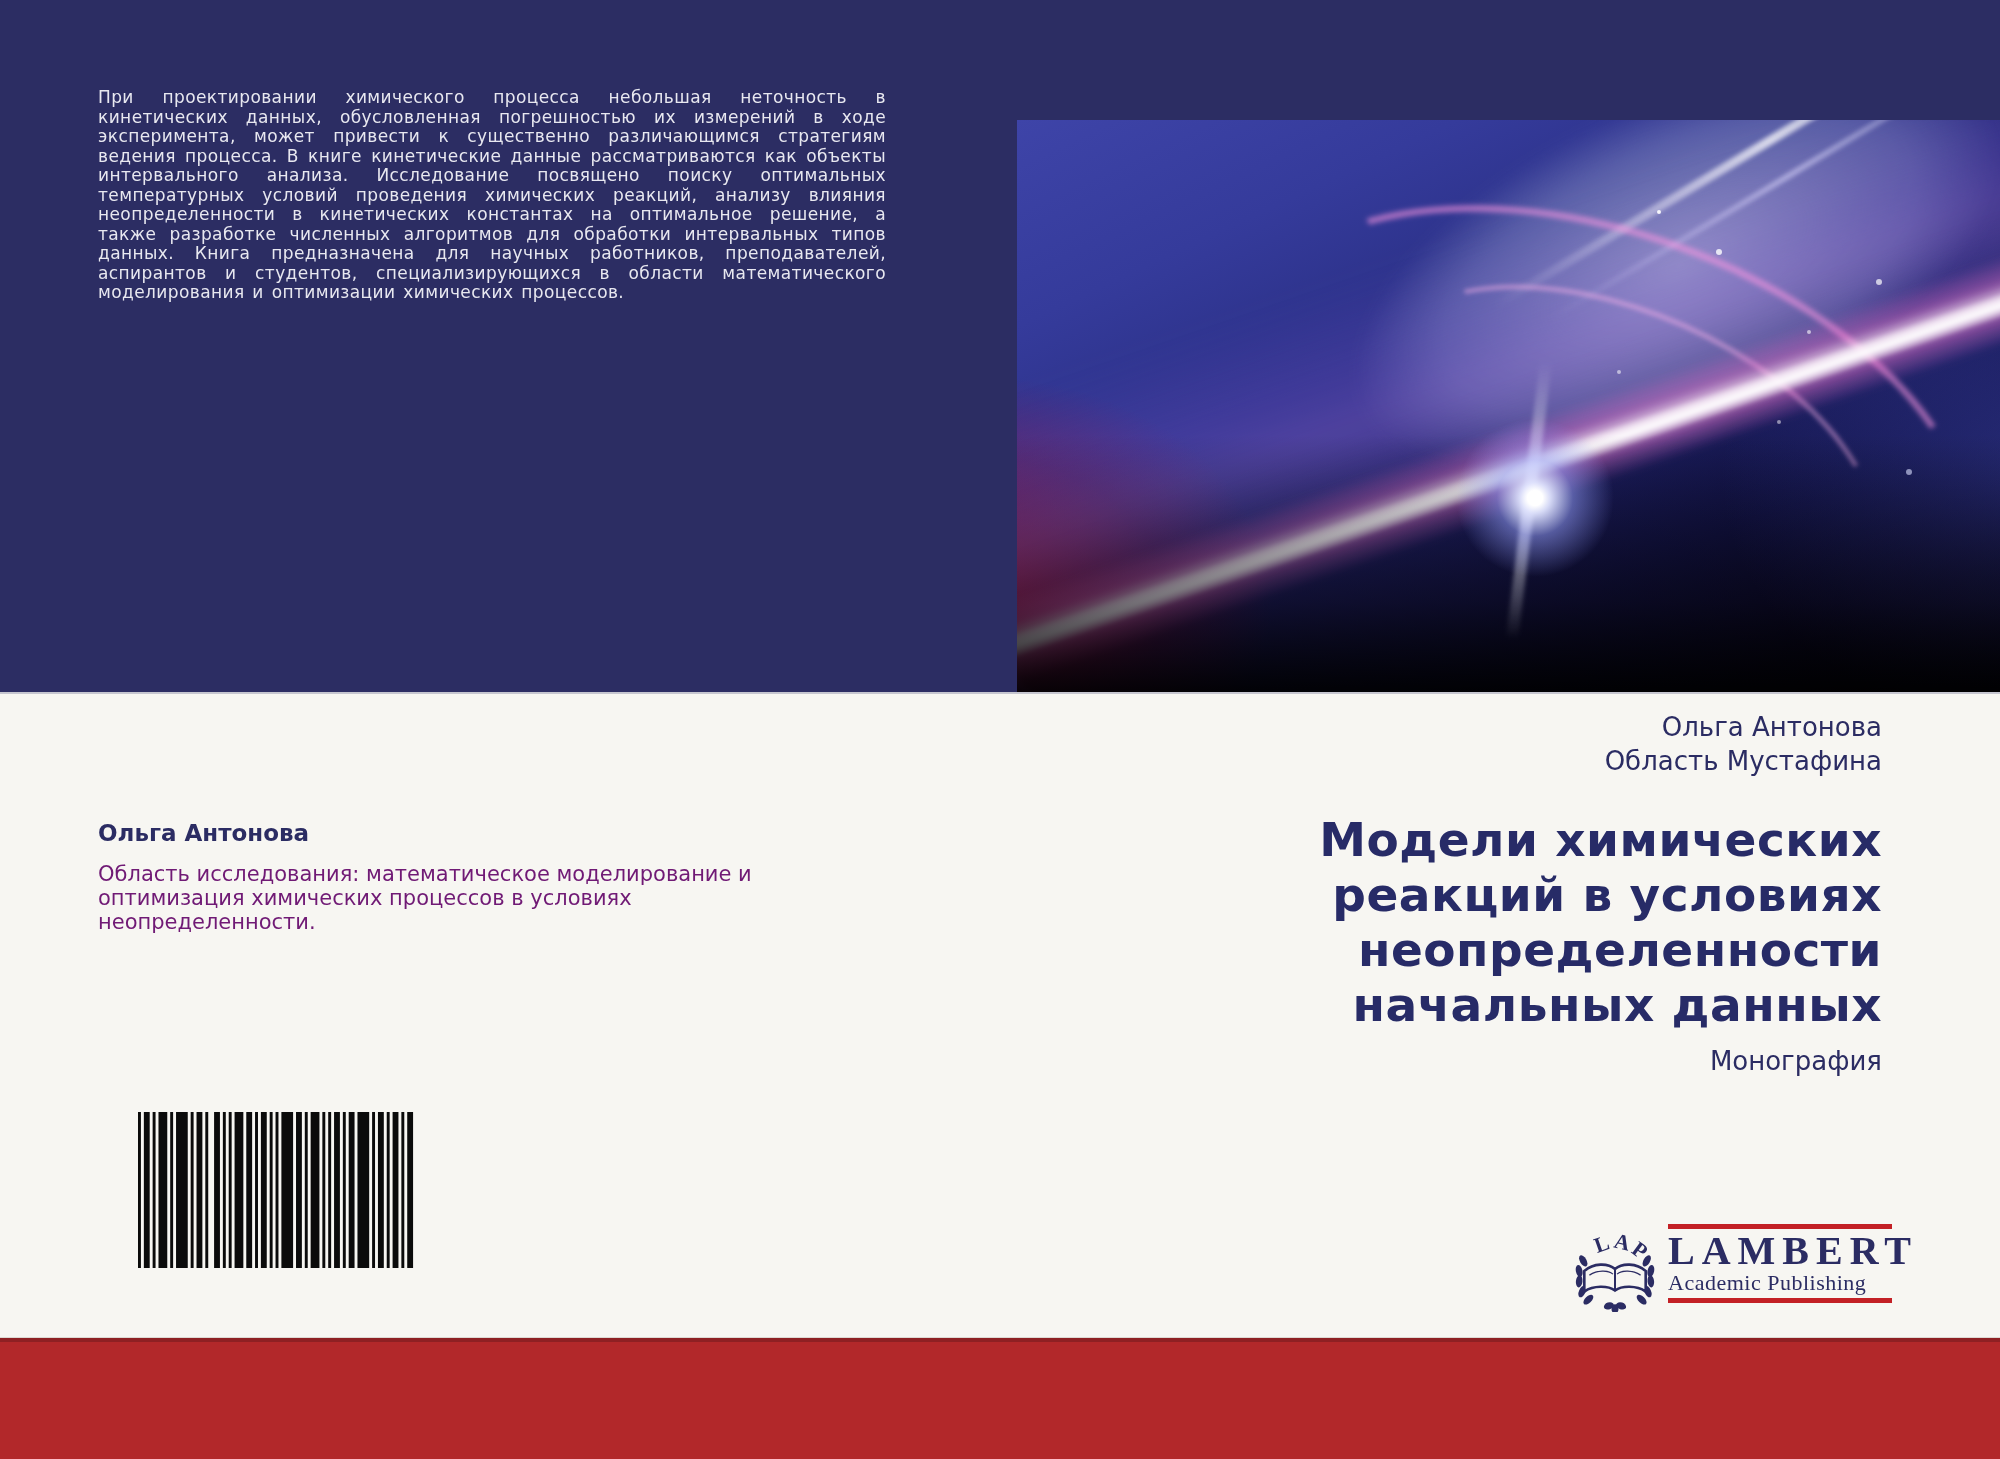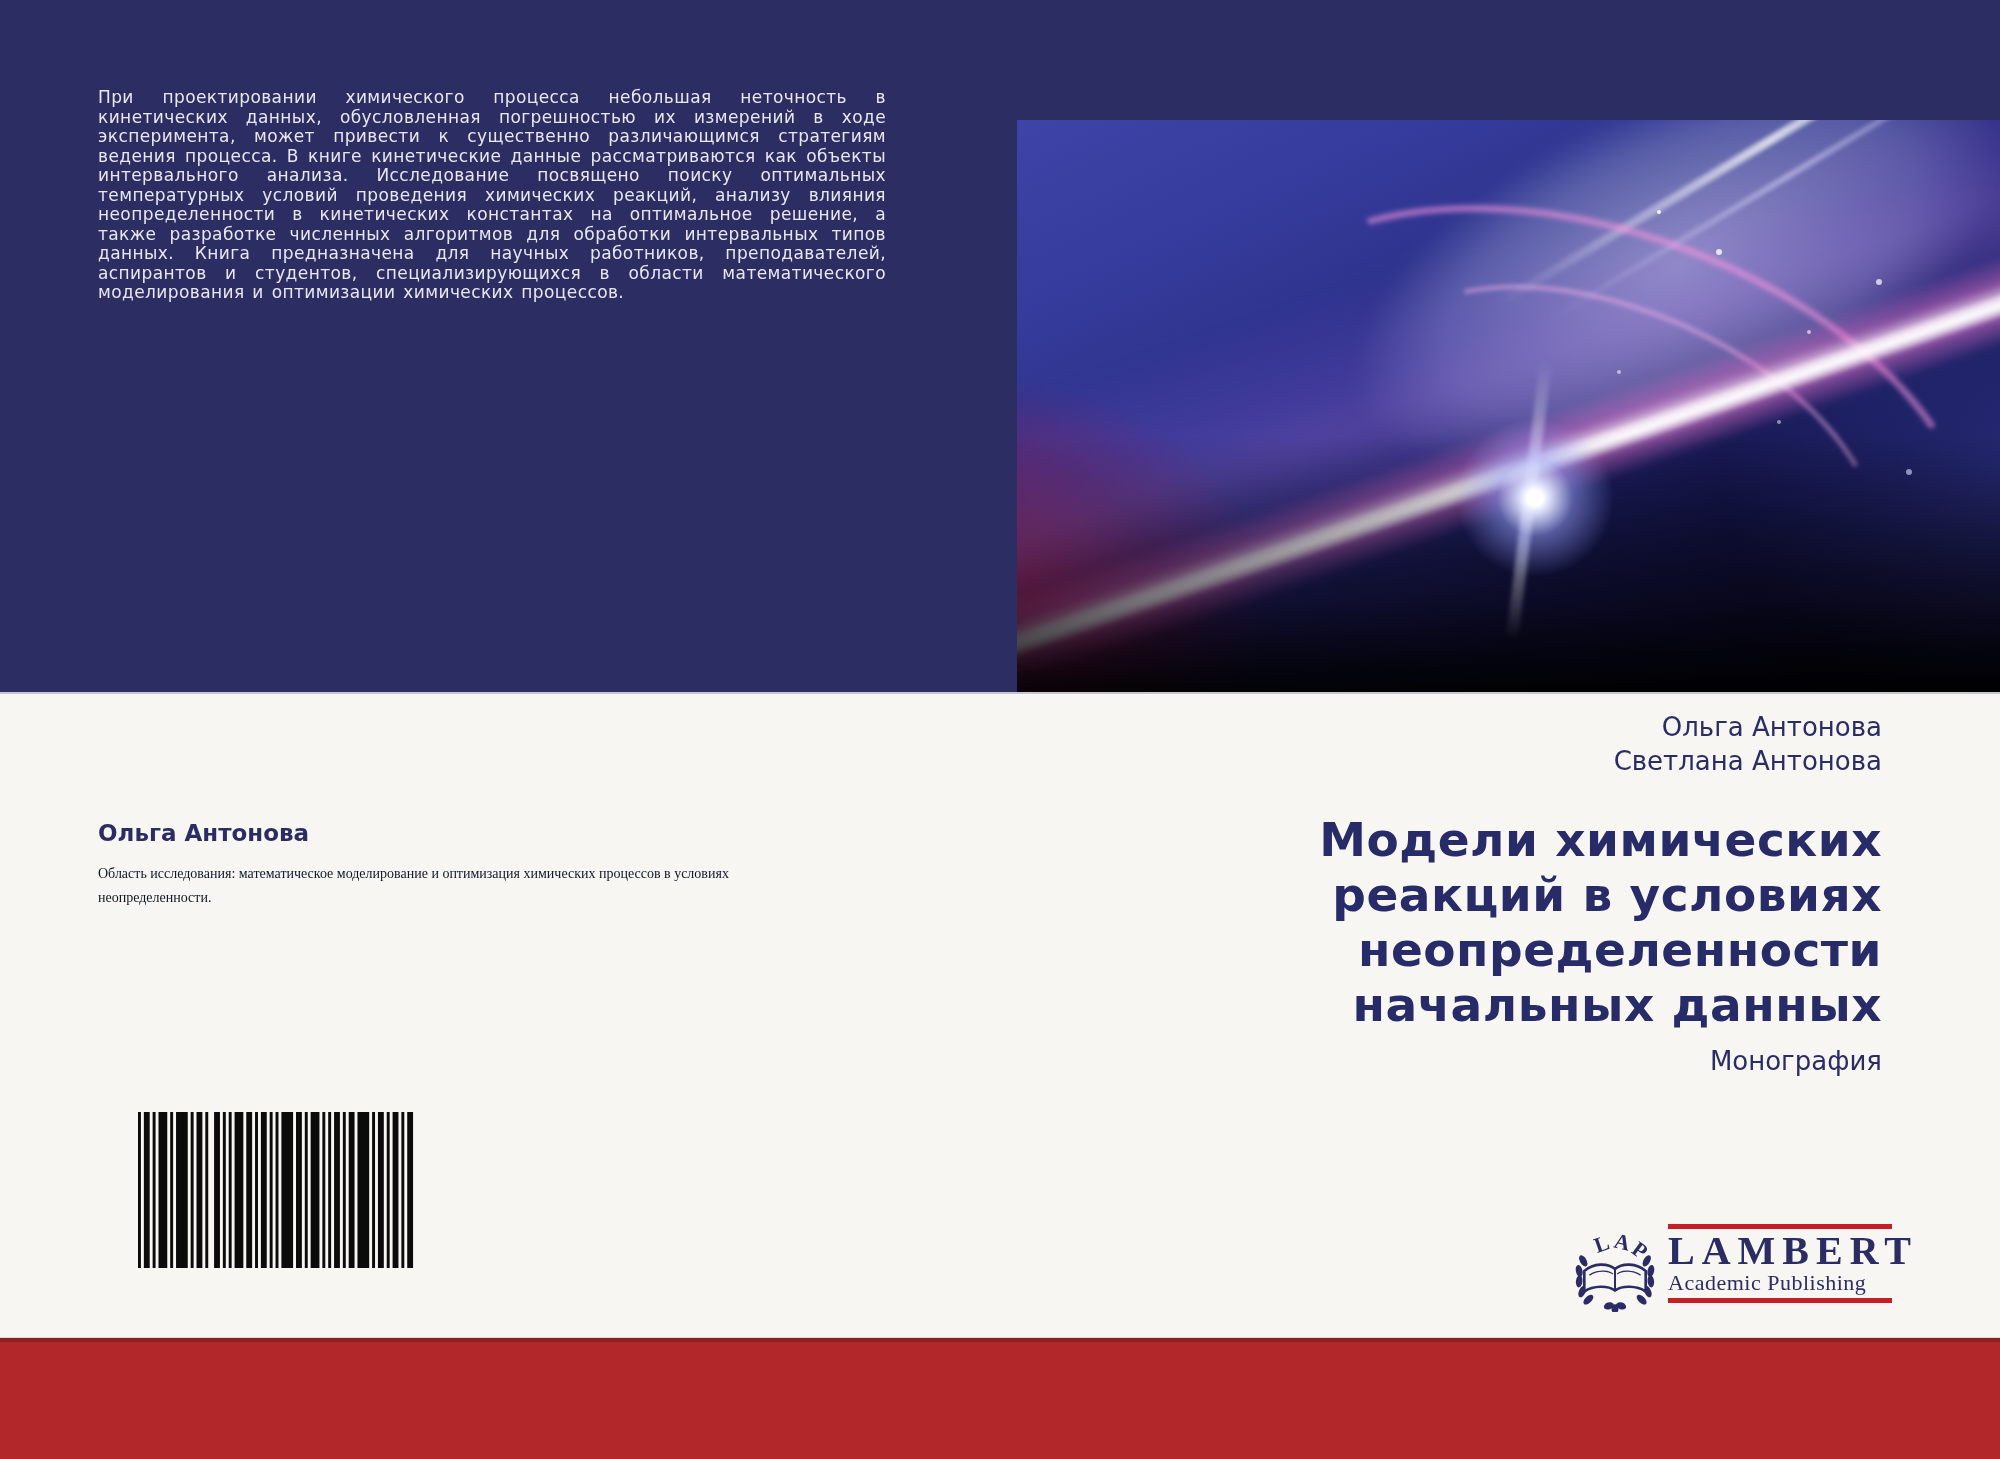--- a/index.html
+++ b/index.html
@@ -46,21 +46,21 @@
                    220px 70px 0 1px rgba(255,255,255,0.7), 120px 210px 0 0 rgba(255,255,255,0.5),
                    -40px 160px 0 0 rgba(255,255,255,0.55), 250px 260px 0 1px rgba(220,225,255,0.6);}
 
   
   .bottom{position:absolute;left:0;top:692px;width:2000px;height:457px;background:#f7f6f2;border-top:2px solid #c6c6d0;box-sizing:border-box;}
   .authors-right{position:absolute;right:118px;top:16px;text-align:right;color:#2b2c63;font-size:26px;line-height:34px;}
   .title{position:absolute;right:118px;top:118px;text-align:right;color:#272b67;font-weight:bold;font-size:47px;line-height:55px;letter-spacing:0.5px;}
   .subtitle{position:absolute;right:118px;top:352px;text-align:right;color:#2b2c63;font-size:26px;}
 
   .bio-name{position:absolute;left:98px;top:126px;color:#2b2c63;font-weight:bold;font-size:23px;}
-  .bio-text{position:absolute;left:98px;top:168px;width:680px;color:#0f172a;font-size:14px;line-height:24px;font-family:Liberation Serif, serif;}
+  .bio-text{position:absolute;left:98px;top:168px;width:680px;color:#701a75;font-size:21px;line-height:24px;}
 
   .barcode-wrap{position:absolute;left:138px;top:418px;width:278px;}
   .barcode-wrap svg{display:block;width:278px;height:156px;}
   .isbn{margin-top:4px;text-align:center;font-weight:bold;font-size:27px;letter-spacing:0.5px;color:#101010;}
 
   
   .publisher{position:absolute;right:108px;top:530px;display:flex;align-items:flex-start;}
   .emblem{width:82px;height:86px;margin-right:12px;margin-top:2px;}
   .pub-text{width:224px;}
   .redline{height:5px;background:#c32026;}
@@ -92,21 +92,21 @@
       <div class="ray-v"></div>
       <div class="flare"></div>
       <div class="sparkle"></div>
     </div>
   </div>
 
   <div class="bottom">
 
     <div class="authors-right">
       <div>Ольга Антонова</div>
-      <div>Светлана Антонова</div>
+      <div>Область Мустафина</div>
     </div>
 
     <div class="title">
       <div>Модели химических</div>
       <div>реакций в условиях</div>
       <div>неопределенности</div>
       <div>начальных данных</div>
     </div>
 
     <div class="subtitle">Монография</div>

